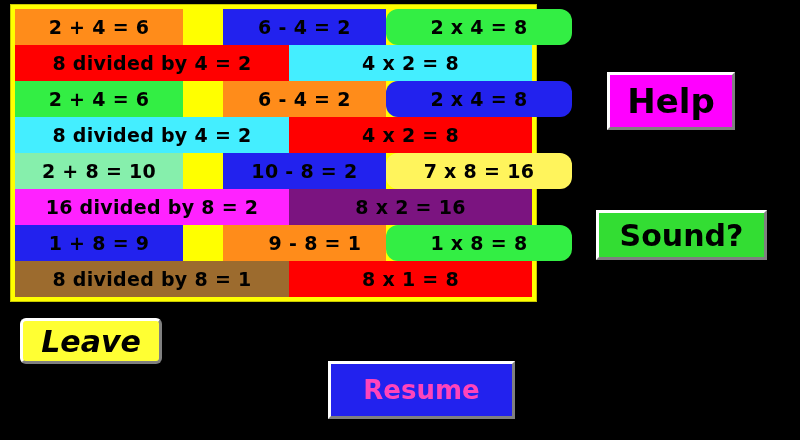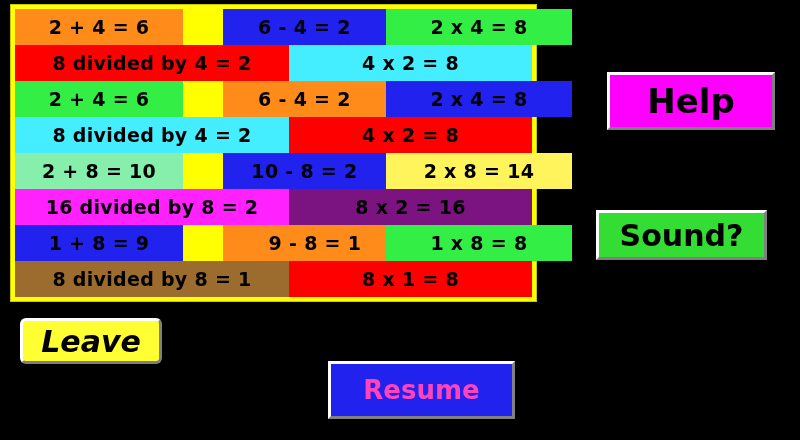--- a/index.html
+++ b/index.html
@@ -44,21 +44,21 @@
     font-weight: bold;
     font-size: 19px;
     letter-spacing: 0.3px;
     white-space: nowrap;
     overflow: hidden;
     box-sizing: border-box;
   }
   
   .row-3 .c0 { flex: 0 0 32.5%; }
   .row-3 .c1 { flex: 0 0 31.5%; margin-left: 40px; }
-  .row-3 .c2 { flex: 0 0 36.0%; }
+  .row-3 .c2 { flex: 0 0 36.0%; border-radius: 12px; }
   
   .row-2 .c0 { flex: 0 0 53.0%; }
   .row-2 .c1 { flex: 0 0 47.0%; }
 
   
   .btn {
     position: absolute;
     display: flex;
     align-items: center;
     justify-content: center;
@@ -71,21 +71,21 @@
     border-left-color: #FFFFFF;
     border-right-color: #808080;
     border-bottom-color: #808080;
     cursor: pointer;
     user-select: none;
   }
 
   #help-button {
     left: 607px;
     top: 72px;
-    width: 168px;
+    width: 128px;
     height: 58px;
     background: #FF00FF;
     color: #000000;
     font-size: 34px;
   }
 
   #sound-button {
     left: 596px;
     top: 210px;
     width: 171px;
@@ -135,21 +135,21 @@
       <div class="fact-cell c1" style="background: rgb(255, 140, 26);">6 - 4 = 2</div>
       <div class="fact-cell c2" style="background: rgb(34, 34, 238);">2 x 4 = 8</div>
     </div>
     <div class="fact-row row-2">
       <div class="fact-cell c0" style="background: rgb(68, 238, 255);">8 divided by 4 = 2</div>
       <div class="fact-cell c1" style="background: rgb(255, 0, 0);">4 x 2 = 8</div>
     </div>
     <div class="fact-row row-3">
       <div class="fact-cell c0" style="background: #86efac;">2 + 8 = 10</div>
       <div class="fact-cell c1" style="background: rgb(34, 34, 238);">10 - 8 = 2</div>
-      <div class="fact-cell c2" style="background: rgb(255, 244, 92);">2 x 8 = 14</div>
+      <div class="fact-cell c2" style="background: rgb(255, 244, 92);">7 x 8 = 16</div>
     </div>
     <div class="fact-row row-2">
       <div class="fact-cell c0" style="background: rgb(255, 34, 255);">16 divided by 8 = 2</div>
       <div class="fact-cell c1" style="background: rgb(123, 20, 128);">8 x 2 = 16</div>
     </div>
     <div class="fact-row row-3">
       <div class="fact-cell c0" style="background: rgb(34, 34, 238);">1 + 8 = 9</div>
       <div class="fact-cell c1" style="background: rgb(255, 140, 26); padding-left: 21px;">9 - 8 = 1</div>
       <div class="fact-cell c2" style="background: rgb(51, 238, 68);">1 x 8 = 8</div>
     </div>

